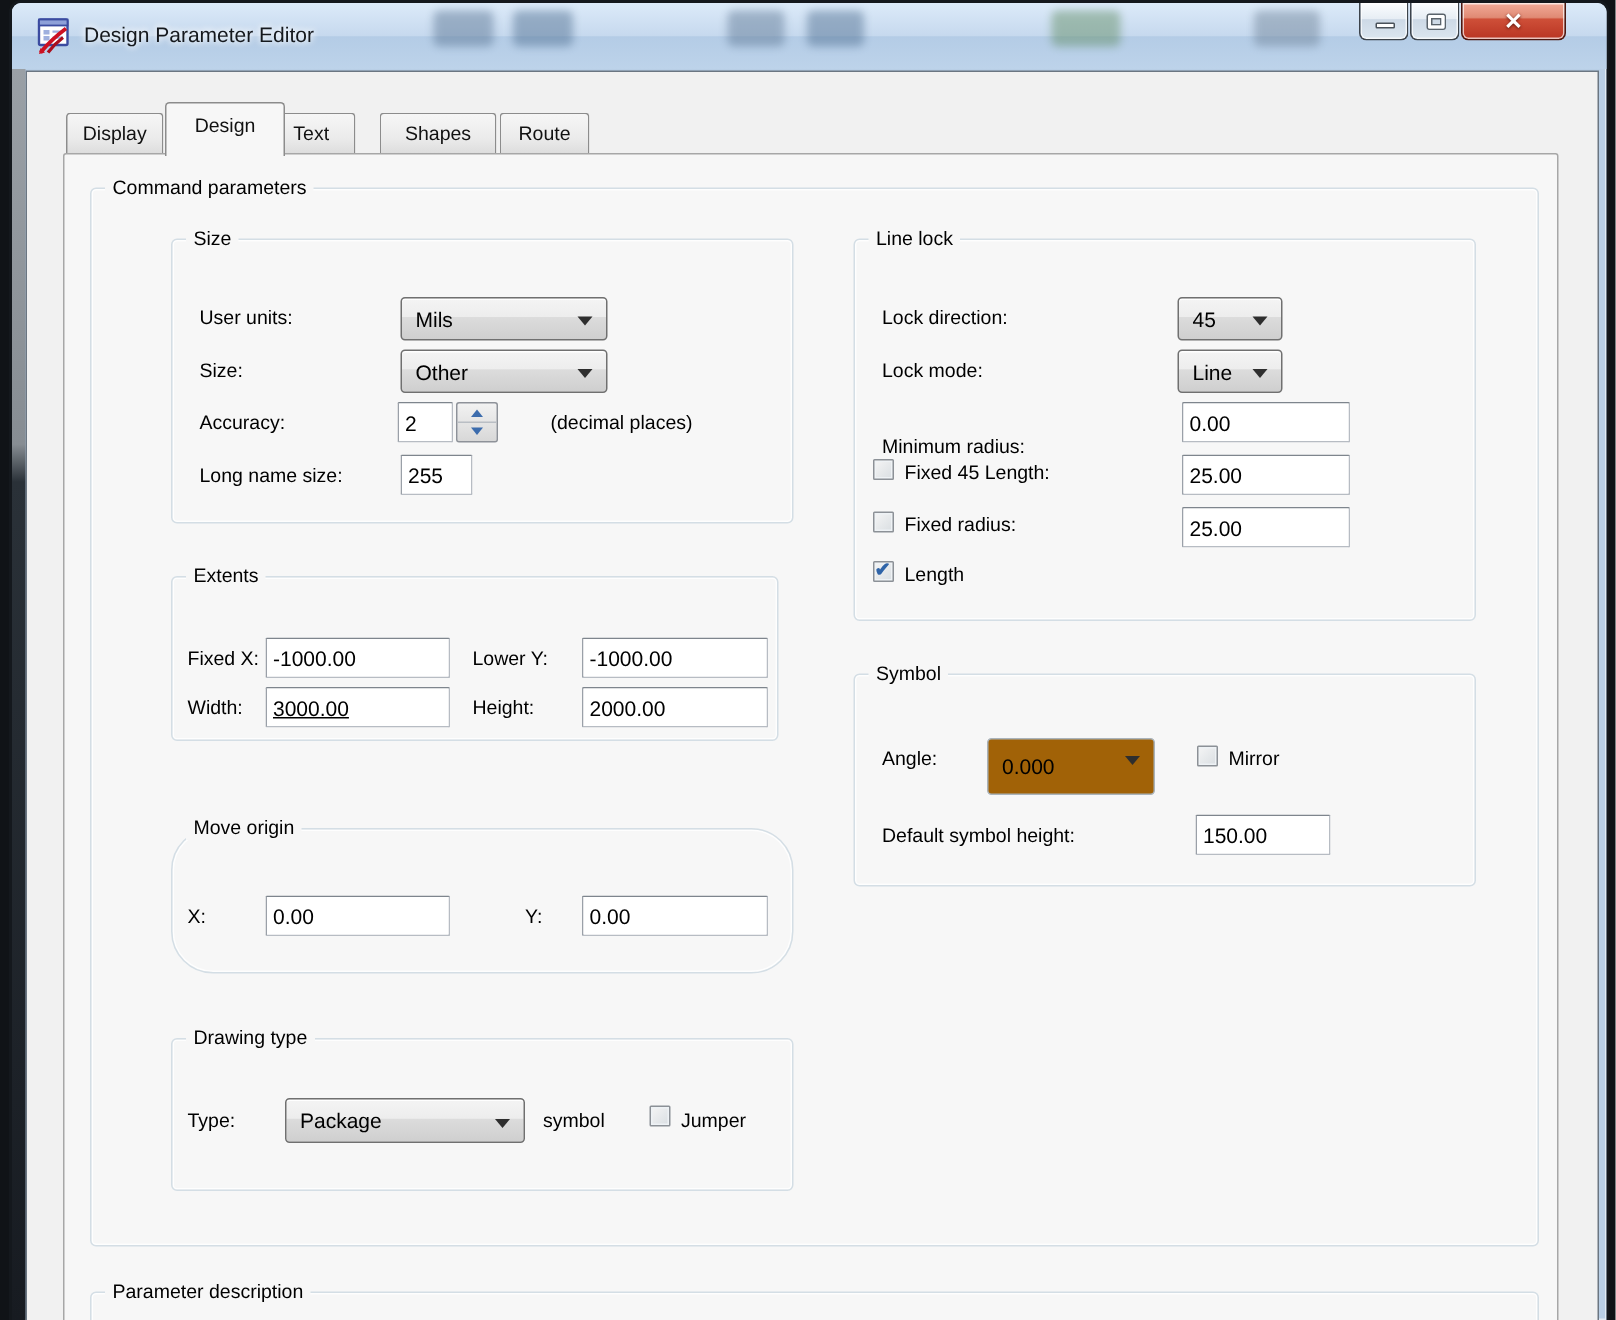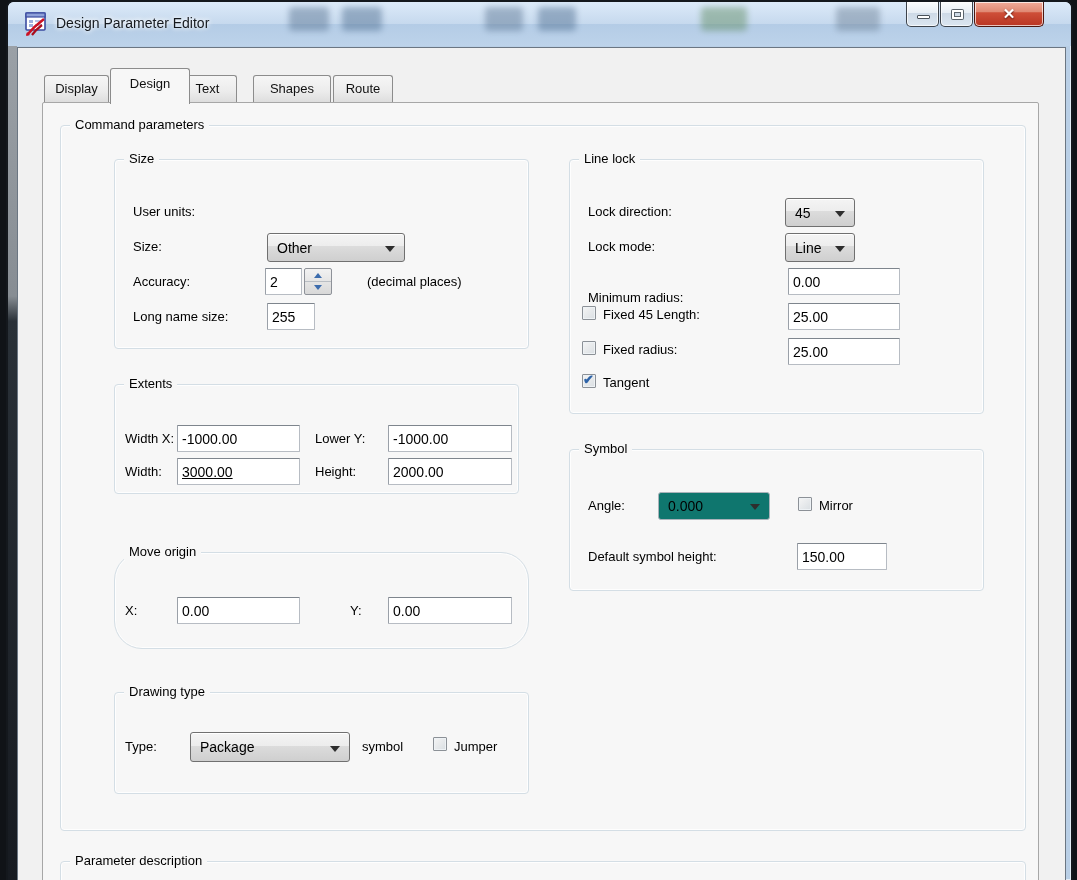--- a/index.html
+++ b/index.html
@@ -65,21 +65,21 @@
     border-top-color:#7e858d; border-left-color:#9aa0a8; font-family:"Liberation Sans",sans-serif;
     font-size:14px; color:#000; padding:0 4px; border-radius:1px; }
 
   
   .combo { position:absolute; height:29px; border:1px solid #707070; border-radius:3px;
     background:linear-gradient(180deg,#f4f4f4 0%,#ededed 45%,#dcdcdc 46%,#cfcfcf 100%);
     box-shadow: inset 0 1px 0 #fff; display:flex; align-items:center; padding:0 9px;
     font-size:14px; color:#000; cursor:default; }
   .combo .arr { position:absolute; right:9px; top:12px; width:0; height:0;
     border-left:5px solid transparent; border-right:5px solid transparent; border-top:6px solid #2e2e2e; }
-  .combo.flat { background:#0f766e; border:1px solid #aab3ba; box-shadow:none; height:28px; }
+  .combo.flat { background:#a16207; border:1px solid #aab3ba; box-shadow:none; height:38px; }
   .combo.flat .arr { top:11px; }
 
   
   .spinner { position:absolute; width:28px; height:27px; border:1px solid #8e9299; border-radius:2px;
     background:linear-gradient(180deg,#f2f2f2,#d8d8d8); }
   .spin-half { position:absolute; left:0; width:100%; height:13px; cursor:default; }
   .spin-half.up { top:0; border-bottom:1px solid #b9bec4; }
   .spin-half.dn { bottom:0; }
   .tri-up { position:absolute; left:9px; top:4px; width:0; height:0;
     border-left:4px solid transparent; border-right:4px solid transparent; border-bottom:5px solid #3c6cad; }
@@ -140,20 +140,24 @@
     <div class="tab" style="left:315px; width:60px;">Route</div>
 
     <div class="page">
 
       <div class="group" style="left:17px; top:22px; width:966px; height:706px;">
         <span class="gl">Command parameters</span>
 
         <div class="group" style="left:53px; top:33px; width:415px; height:190px;">
           <span class="gl">Size</span>
           <span class="lbl" style="left:18px; top:44px;">User units:</span>
+          <div class="combo" style="left:152px; top:38px; width:138px;">
+            <span>Mils</span>
+            <span class="arr"></span>
+          </div>
           <span class="lbl" style="left:18px; top:79px;">Size:</span>
           <div class="combo" style="left:152px; top:73px; width:138px;">
             <span>Other</span>
             <span class="arr"></span>
           </div>
           <span class="lbl" style="left:18px; top:114px;">Accuracy:</span>
           <input class="tb" style="left: 150px; top: 108px; width: 37px;" value="2">
           <div class="spinner" style="left:189px; top:108px;">
             <div class="spin-half up">
                 <span class="tri-up"></span>
@@ -181,26 +185,26 @@
           </div>
           <span class="lbl" style="left:18px; top:114px;margin-top:16px;">Minimum radius:</span>
           <input class="tb" style="left: 218px; top: 108px; width: 112px;" value="0.00">
           <span class="cb" style="left:12px; top:146px;"></span>
           <span class="lbl" style="left:33px; top:147px;">Fixed 45 Length:</span>
           <input class="tb" style="left: 218px; top: 143px; width: 112px;" value="25.00">
           <span class="cb" style="left:12px; top:181px;"></span>
           <span class="lbl" style="left:33px; top:182px;">Fixed radius:</span>
           <input class="tb" style="left: 218px; top: 178px; width: 112px;" value="25.00">
           <span class="cb checked" style="left:12px; top:214px;"></span>
-          <span class="lbl" style="left:33px; top:215px;">Tangent</span>
+          <span class="lbl" style="left:33px; top:215px;">Length</span>
         </div>
 
         <div class="group" style="left:53px; top:258px; width:405px; height:110px;">
           <span class="gl">Extents</span>
-          <span class="lbl" style="left:10px; top:46px;">Width X:</span>
+          <span class="lbl" style="left:10px; top:46px;">Fixed X:</span>
           <input class="tb" style="left: 62px; top: 40px; width: 123px;" value="-1000.00">
           <span class="lbl" style="left:200px; top:46px;">Lower Y:</span>
           <input class="tb" style="left: 273px; top: 40px; width: 124px;" value="-1000.00">
           <span class="lbl" style="left:10px; top:79px;">Width:</span>
           <input class="tb" style="left: 62px; top: 73px; width: 123px; text-decoration: underline;" value="3000.00">
           <span class="lbl" style="left:200px; top:79px;">Height:</span>
           <input class="tb" style="left: 273px; top: 73px; width: 124px;" value="2000.00">
         </div>
 
         <div class="group" style="left:508px; top:323px; width:415px; height:142px;">

